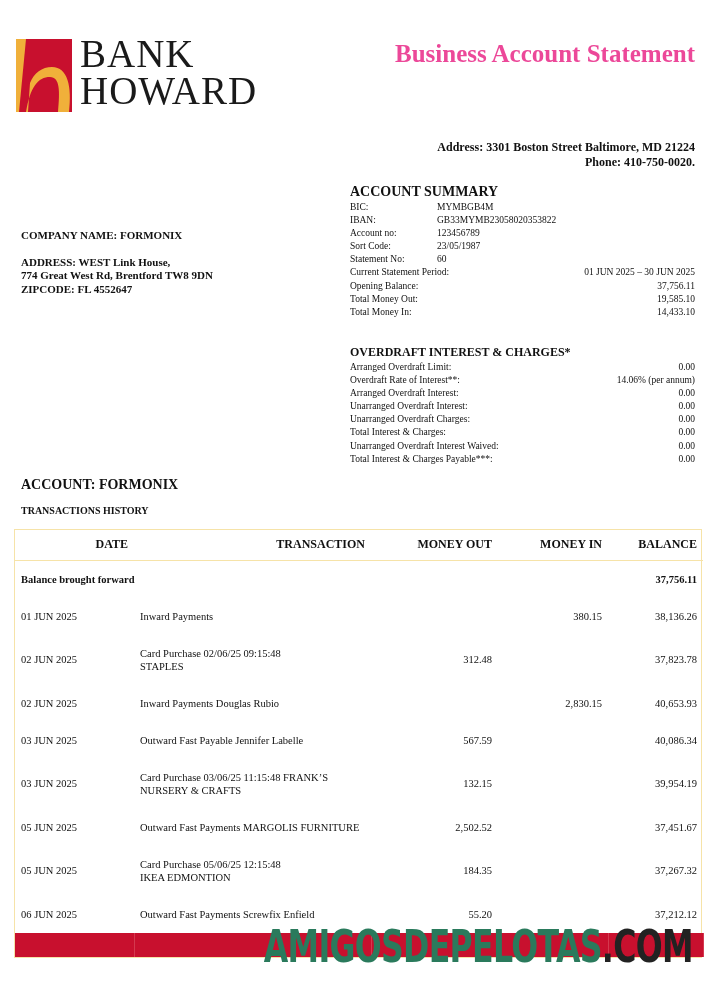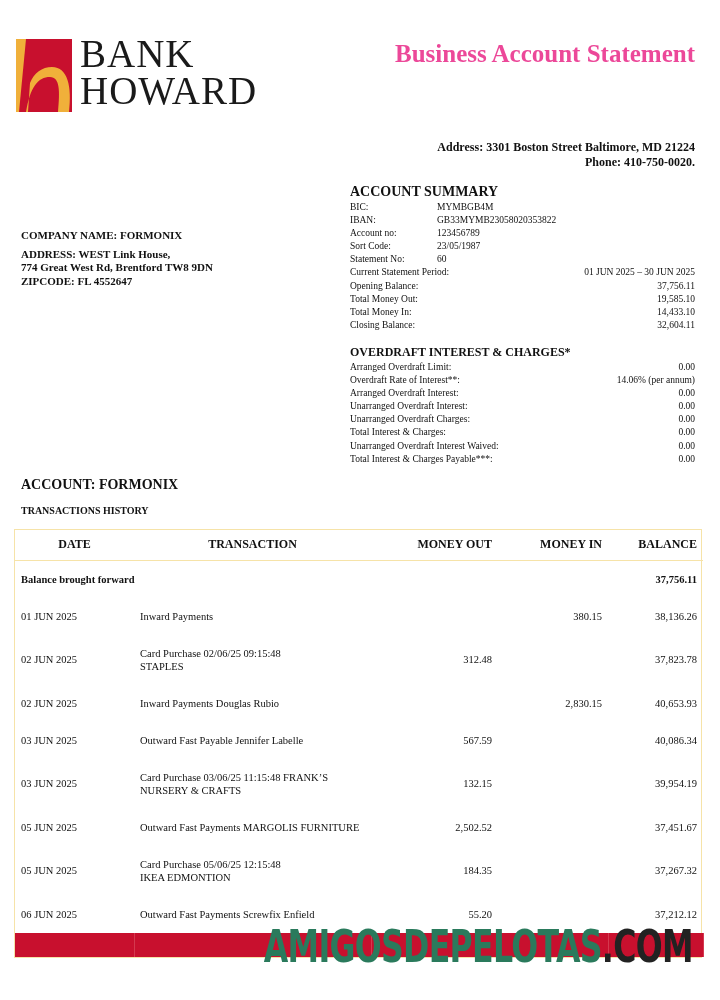--- a/index.html
+++ b/index.html
@@ -9,37 +9,37 @@
   .logo { position: absolute; left: 16px; top: 39px; width: 260px; height: 76px; }
   .logo-mark { position: absolute; left: 0; top: 0; width: 56px; height: 73px; background: #c8102e; overflow: hidden; }
   .logo-mark svg { position: absolute; left: 0; top: 0; }
   .logo-text { position: absolute; left: 64px; top: -4px; font-family: "Liberation Serif", serif; font-size: 39px; line-height: 37px; color: #1a1a1a; letter-spacing: 1px; font-weight: normal; }
 
   .doc-title { position: absolute; right: 25px; top: 40px; font-family: "Liberation Serif", serif; font-weight: bold; font-size: 25px; color: #ec4899; }
 
   .bank-address { position: absolute; right: 25px; top: 140px; text-align: right; font-weight: bold; font-size: 12px; line-height: 15px; }
 
   .company { position: absolute; left: 21px; top: 229px; font-weight: bold; font-size: 11px; line-height: 13.5px; }
-  .company .name { margin-bottom: 5px; }
+  .company .name { margin-bottom: 13px; }
 
   .summary { position: absolute; left: 350px; top: 183px; width: 345px; }
   .section-title { font-weight: bold; font-size: 14px; line-height: 17px; margin-bottom: 1px; }
   .section-title.small { font-size: 12px; line-height: 15px; margin-bottom: 1px; }
   .kv { position: relative; height: 13.1px; font-size: 9.5px; line-height: 13.1px; }
   .kv .k { position: absolute; left: 0; top: 0; white-space: nowrap; }
   .kv .v { position: absolute; left: 87px; top: 0; white-space: nowrap; }
   .kv .v.right { left: auto; right: 0; }
   .overdraft { position: absolute; left: 350px; top: 345px; width: 345px; }
 
   .account-title { position: absolute; left: 21px; top: 477px; font-weight: bold; font-size: 14px; }
   .tx-title { position: absolute; left: 21px; top: 505px; font-weight: bold; font-size: 10px; }
 
   .tx-table { position: absolute; left: 14px; top: 529px; width: 688px; border: 1.5px solid #f6e3a8; }
   .tx-table table { width: 100%; border-collapse: collapse; table-layout: fixed; }
-  .tx-table th { font-weight: bold; font-size: 12px; height: 30px; text-align: center; border-bottom: 1.5px solid #f6e3a8; padding: 0 6px; }
+  .tx-table th { font-weight: bold; font-size: 12px; height: 30px; text-align: right; border-bottom: 1.5px solid #f6e3a8; padding: 0 6px; }
   .tx-table td { font-size: 10.5px; padding: 12px 6px; vertical-align: middle; line-height: 13px; }
   .tx-table .num { text-align: right; }
   .tx-table tr.bf td { height: 31px; font-weight: bold; }
   .tx-table tr.single td { height: 27px; }
   .tx-table tr.double td { height: 40px; }
   .tx-table tr.footer td { height: 15px; background: #c8102e; border-right: 1px solid #d4394f; }
   .col-date { width: 119px; }
   .col-tx { width: 237px; }
   .col-out { width: 127px; }
   .col-in { width: 110px; }
@@ -109,24 +109,20 @@
     <span class="k">Opening Balance:</span>
     <span class="v right">37,756.11</span>
   </div>
   <div class="kv">
     <span class="k">Total Money Out:</span>
     <span class="v right">19,585.10</span>
   </div>
   <div class="kv">
     <span class="k">Total Money In:</span>
     <span class="v right">14,433.10</span>
-  </div>
-  <div class="kv">
-    <span class="k">Closing Balance:</span>
-    <span class="v right">32,604.11</span>
   </div>
 </div>
 
 <div class="overdraft">
   <div class="section-title small">OVERDRAFT INTEREST &amp; CHARGES*</div>
   <div class="kv">
     <span class="k">Arranged Overdraft Limit:</span>
     <span class="v right">0.00</span>
   </div>
   <div class="kv">

